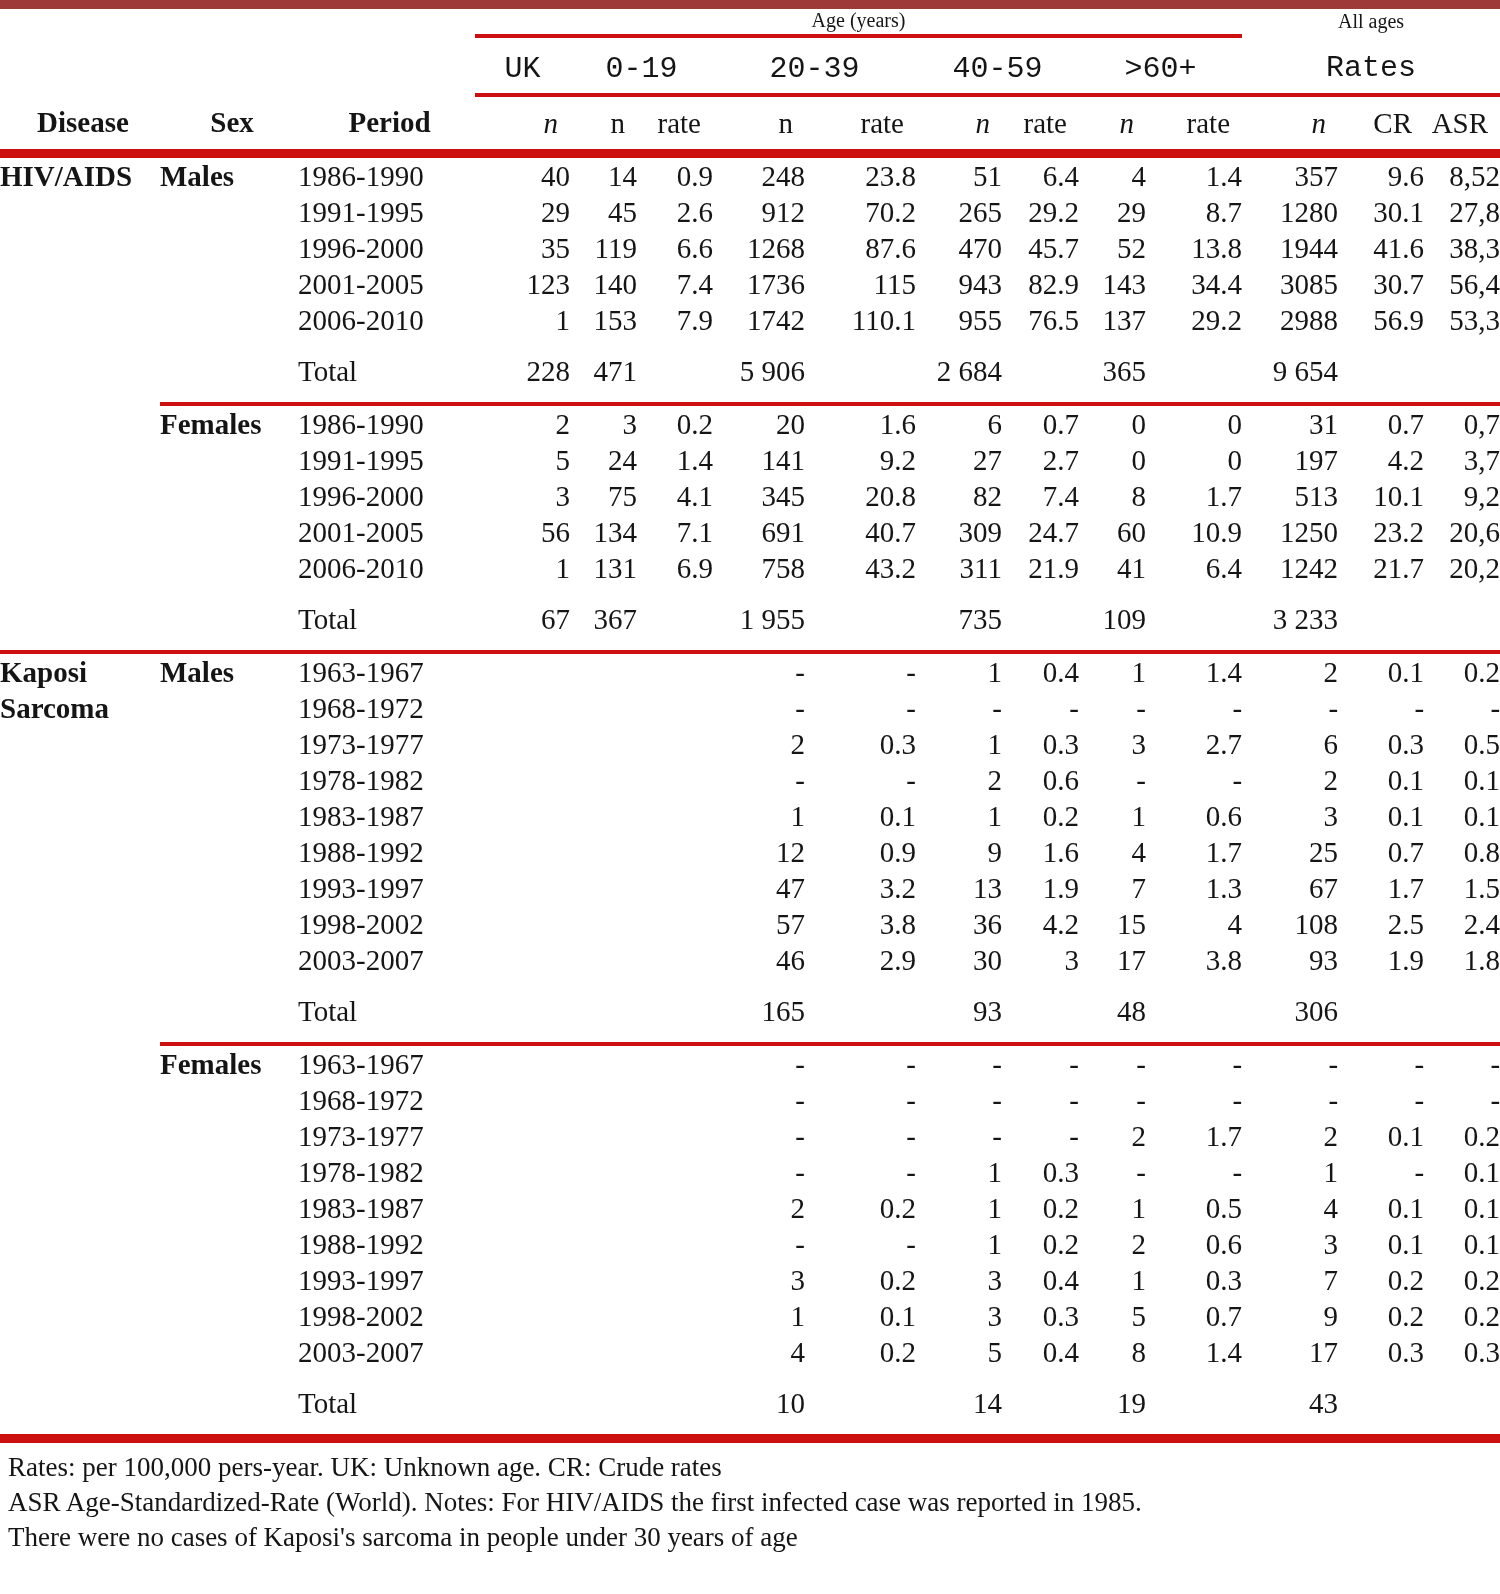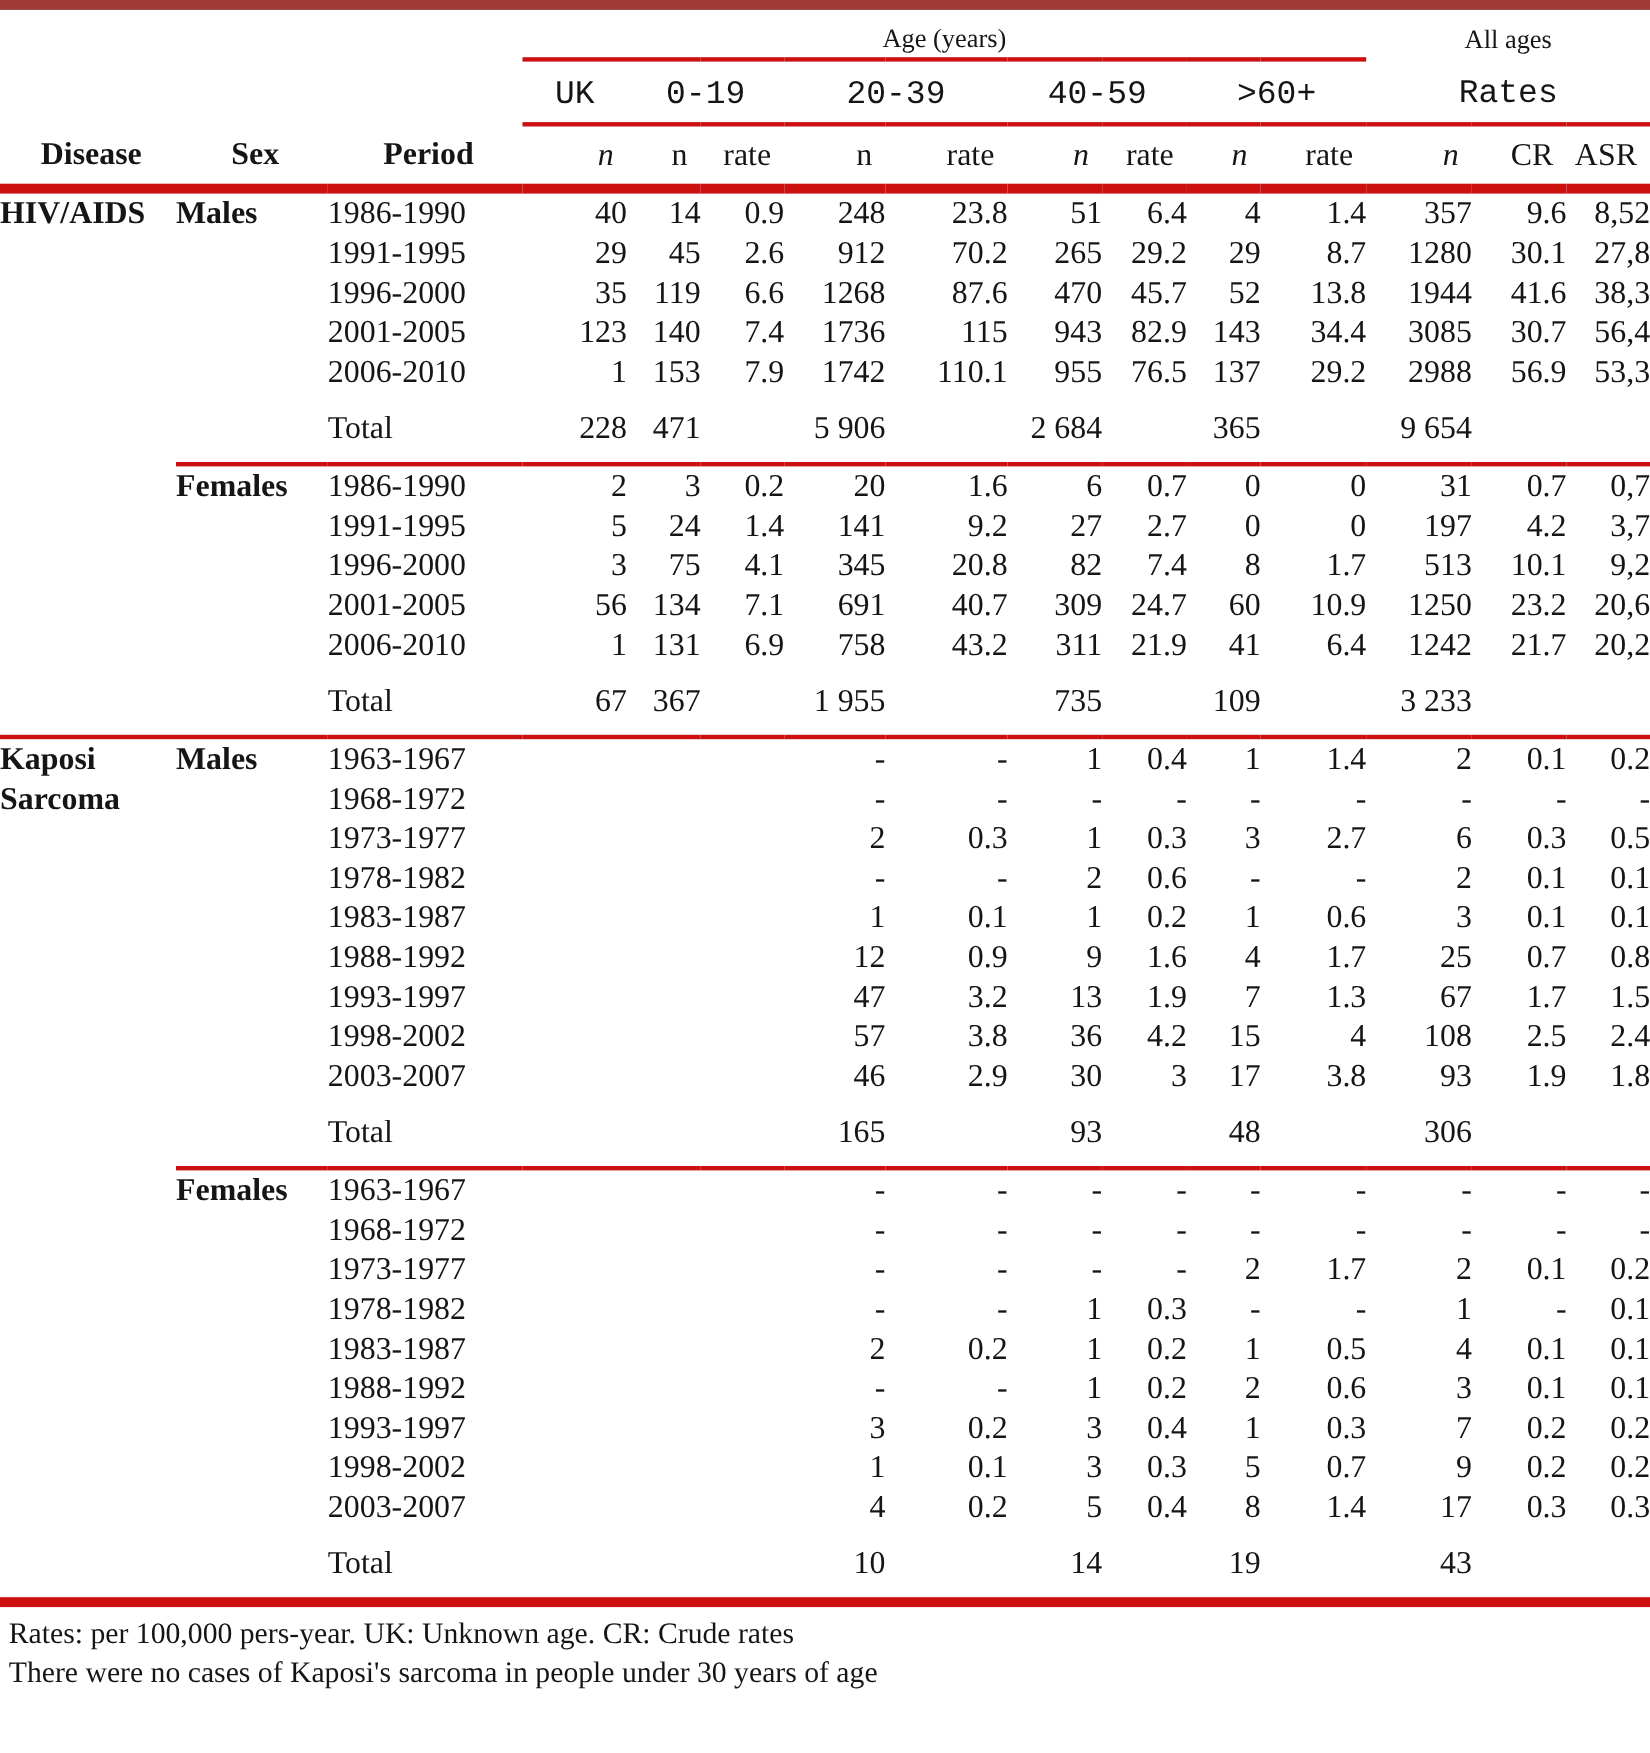--- a/index.html
+++ b/index.html
@@ -10,21 +10,21 @@
   html,body{margin:0;padding:0;background:#ffffff;}
   .page{
     width:1500px;height:1594px;background:#fff;color:var(--ink);
     font-family:"Liberation Serif","DejaVu Serif",serif;
     position:relative;overflow:hidden;box-sizing:border-box;
   }
   .top-rule{height:9px;background:var(--maroon);}
   table.t{border-collapse:collapse;table-layout:fixed;width:1500px;}
   table.t td{padding:0;margin:0;white-space:nowrap;font-size:29px;color:var(--ink);}
   
-  tr.h1 td{font-size:24px;padding-top:14px;padding-bottom:2px;}
+  tr.h1 td{font-size:20px;padding-bottom:2px;}
   tr.h1 td.age{text-align:center;border-bottom:4px solid var(--red);}
   tr.h1 td.allages{text-align:center;}
   tr.h2 td{font-size:30px;font-family:Liberation Mono, monospace;}
   tr.h2 td.band{text-align:center;border-bottom:4px solid var(--red);padding-top:14px;padding-bottom:7px;}
   tr.h3 td{padding-top:10px;padding-bottom:9px;border-bottom:9px solid var(--red);text-align:right;}
   tr.h3 td.lbl{text-align:center;font-weight:bold;padding-left:6px;}
   tr.h3 td.num{padding-right:12px;}
   td.it{font-style:italic;}
   
   tbody td{line-height:36px;}
@@ -622,15 +622,16 @@
           <td colspan="2" class="num">19</td>
           <td colspan="2" class="num">43</td>
           <td></td>
           <td></td>
         </tr>
       </tbody>
   </table>
   <div class="bottom-rule"></div>
   <div class="footnotes">
     <div class="fn">Rates:  per 100,000 pers-year. UK: Unknown age.  CR:  Crude rates</div>
+    <div class="fn">ASR  Age-Standardized-Rate (World). Notes:  For HIV/AIDS the first infected case was reported in 1985.</div>
     <div class="fn">There were no cases of Kaposi's sarcoma in people under 30 years  of age</div>
   </div>
 </div>
 
 </body></html>

